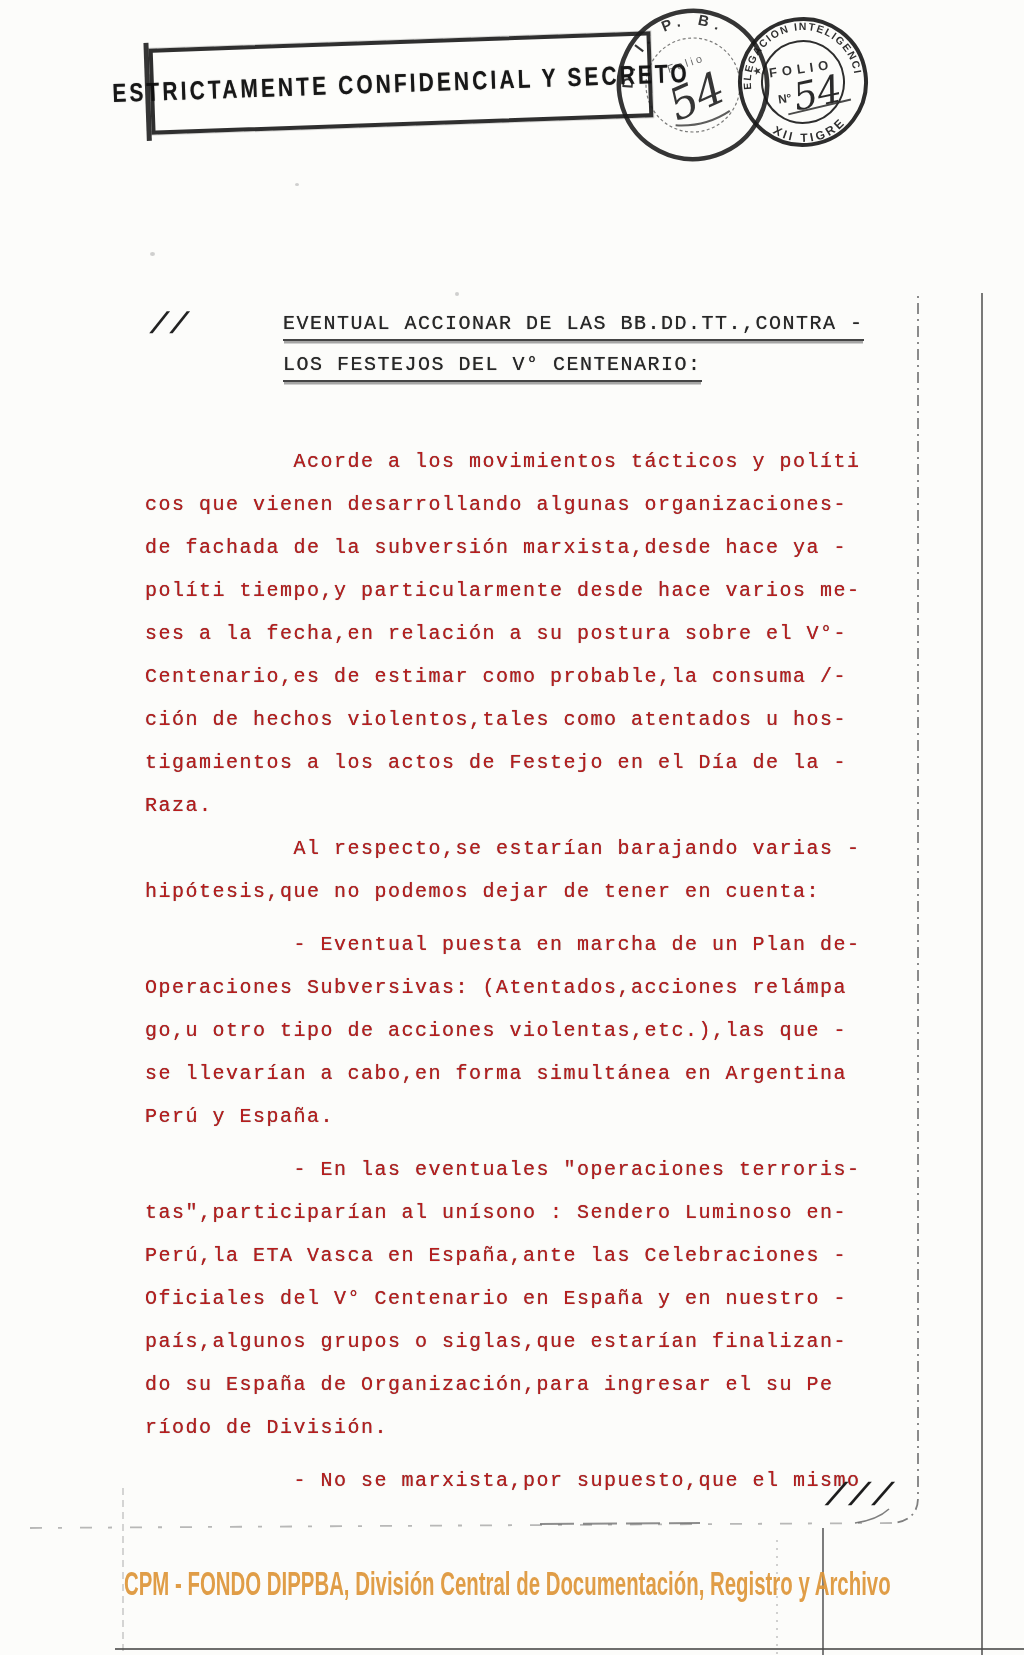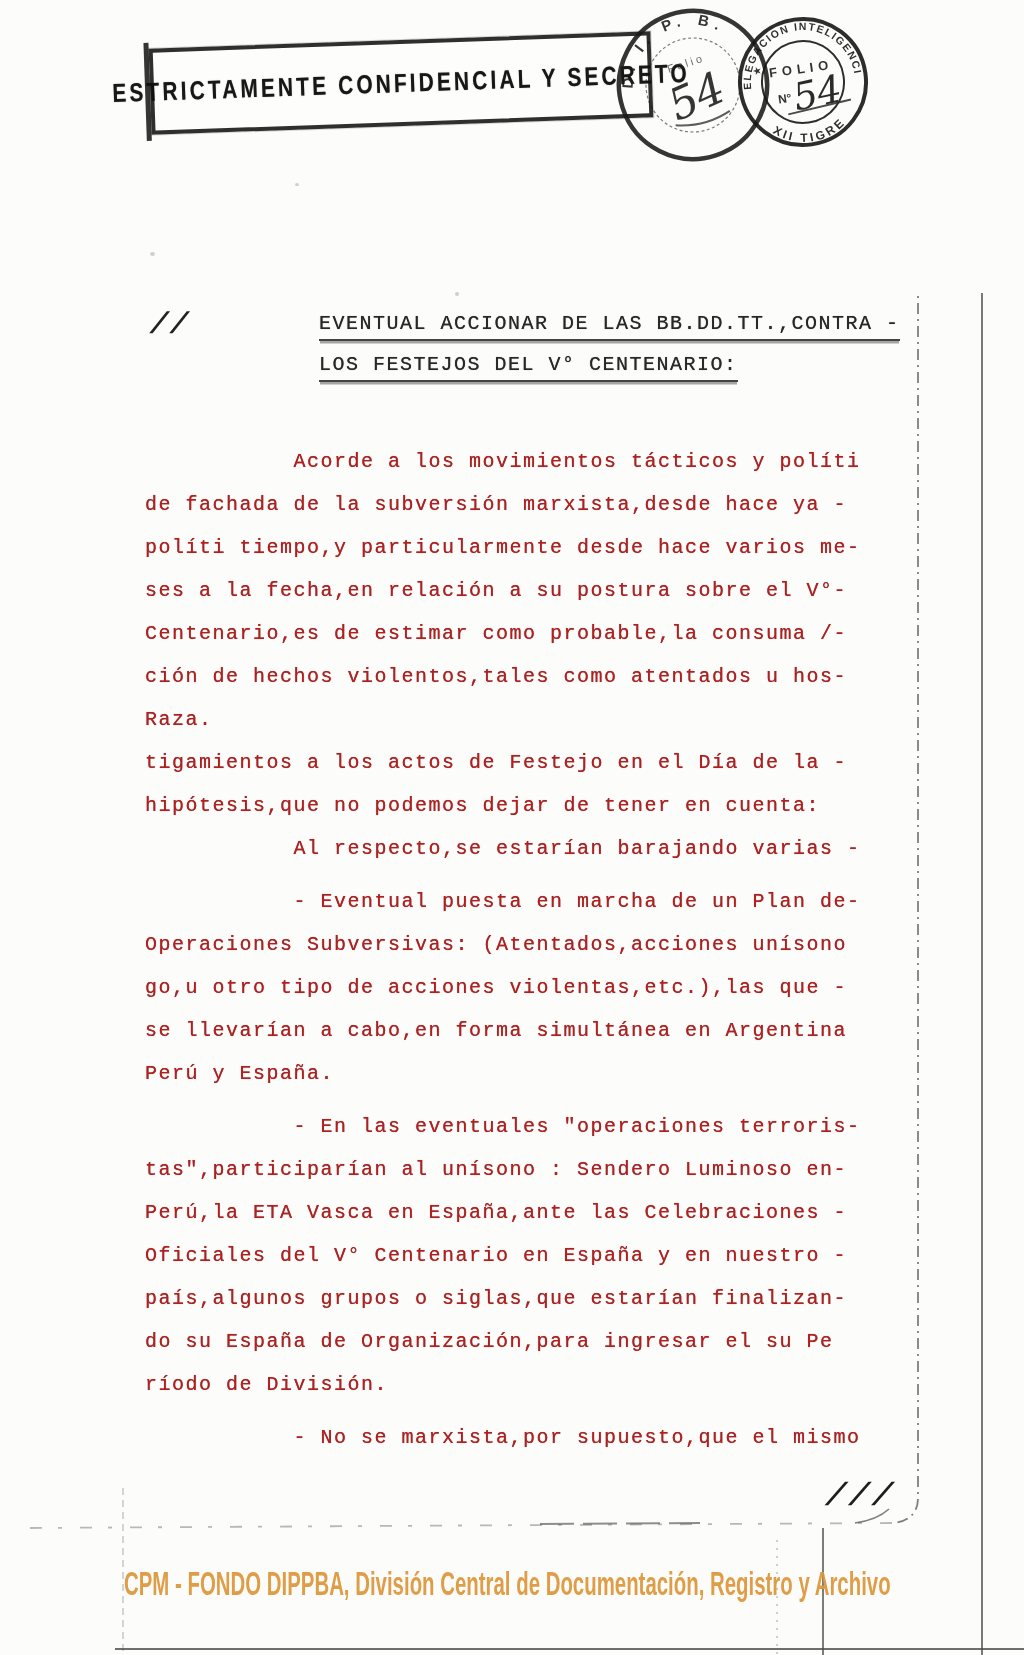--- a/index.html
+++ b/index.html
@@ -46,21 +46,21 @@
   }
   
   #title{position:absolute;left:283px;top:312px;font-size:20px;color:#272727;}
   #title .t-line{
     display:inline-block;white-space:pre;letter-spacing:1.5px;
     border-bottom:2.5px solid rgba(35,35,35,.85);
     box-shadow:0 3.5px 0 -1px rgba(35,35,35,.4);
     padding-bottom:4px;margin-bottom:12px;
     text-shadow:0 0 .7px rgba(30,30,30,.8);
   }
-  #title .t-row{display:block;margin-left:36px;}
+  #title .t-row{display:block;}
   
   #body-text{
     position:absolute;left:145px;top:440px;width:760px;
     font-size:20px;line-height:43px;letter-spacing:1.5px;
     color:#b91c1c;
     text-shadow:0 0 .7px rgba(40,40,40,.75);
   }
   #body-text .line{white-space:pre;}
   #body-text .gap{margin-top:10px;}
   
@@ -123,31 +123,32 @@
 
   <div id="slash-top">//</div>
 
   <div id="title">
     <span class="t-row"><span class="t-line">EVENTUAL ACCIONAR DE LAS BB.DD.TT.,CONTRA -</span></span>
     <span class="t-row"><span class="t-line">LOS FESTEJOS DEL V° CENTENARIO:</span></span>
   </div>
 
   <div id="body-text">
     <div class="line">           Acorde a los movimientos tácticos y políti</div>
+    <div class="line">cos que vienen desarrollando algunas organizaciones-</div>
     <div class="line">de fachada de la subversión marxista,desde hace ya -</div>
     <div class="line">políti tiempo,y particularmente desde hace varios me-</div>
     <div class="line">ses a la fecha,en relación a su postura sobre el V°-</div>
     <div class="line">Centenario,es de estimar como probable,la consuma /-</div>
     <div class="line">ción de hechos violentos,tales como atentados u hos-</div>
+    <div class="line">tigamientos a los actos de Festejo en el Día de la -</div>
     <div class="line">Raza.</div>
-    <div class="line">tigamientos a los actos de Festejo en el Día de la -</div>
+    <div class="line">           Al respecto,se estarían barajando varias -</div>
     <div class="line">hipótesis,que no podemos dejar de tener en cuenta:</div>
-    <div class="line">           Al respecto,se estarían barajando varias -</div>
     <div class="line gap">           - Eventual puesta en marcha de un Plan de-</div>
-    <div class="line">Operaciones Subversivas: (Atentados,acciones unísono</div>
+    <div class="line">Operaciones Subversivas: (Atentados,acciones relámpa</div>
     <div class="line">go,u otro tipo de acciones violentas,etc.),las que -</div>
     <div class="line">se llevarían a cabo,en forma simultánea en Argentina</div>
     <div class="line">Perú y España.</div>
     <div class="line gap">           - En las eventuales "operaciones terroris-</div>
     <div class="line">tas",participarían al unísono : Sendero Luminoso en-</div>
     <div class="line">Perú,la ETA Vasca en España,ante las Celebraciones -</div>
     <div class="line">Oficiales del V° Centenario en España y en nuestro -</div>
     <div class="line">país,algunos grupos o siglas,que estarían finalizan-</div>
     <div class="line">do su España de Organización,para ingresar el su Pe</div>
     <div class="line">ríodo de División.</div>

